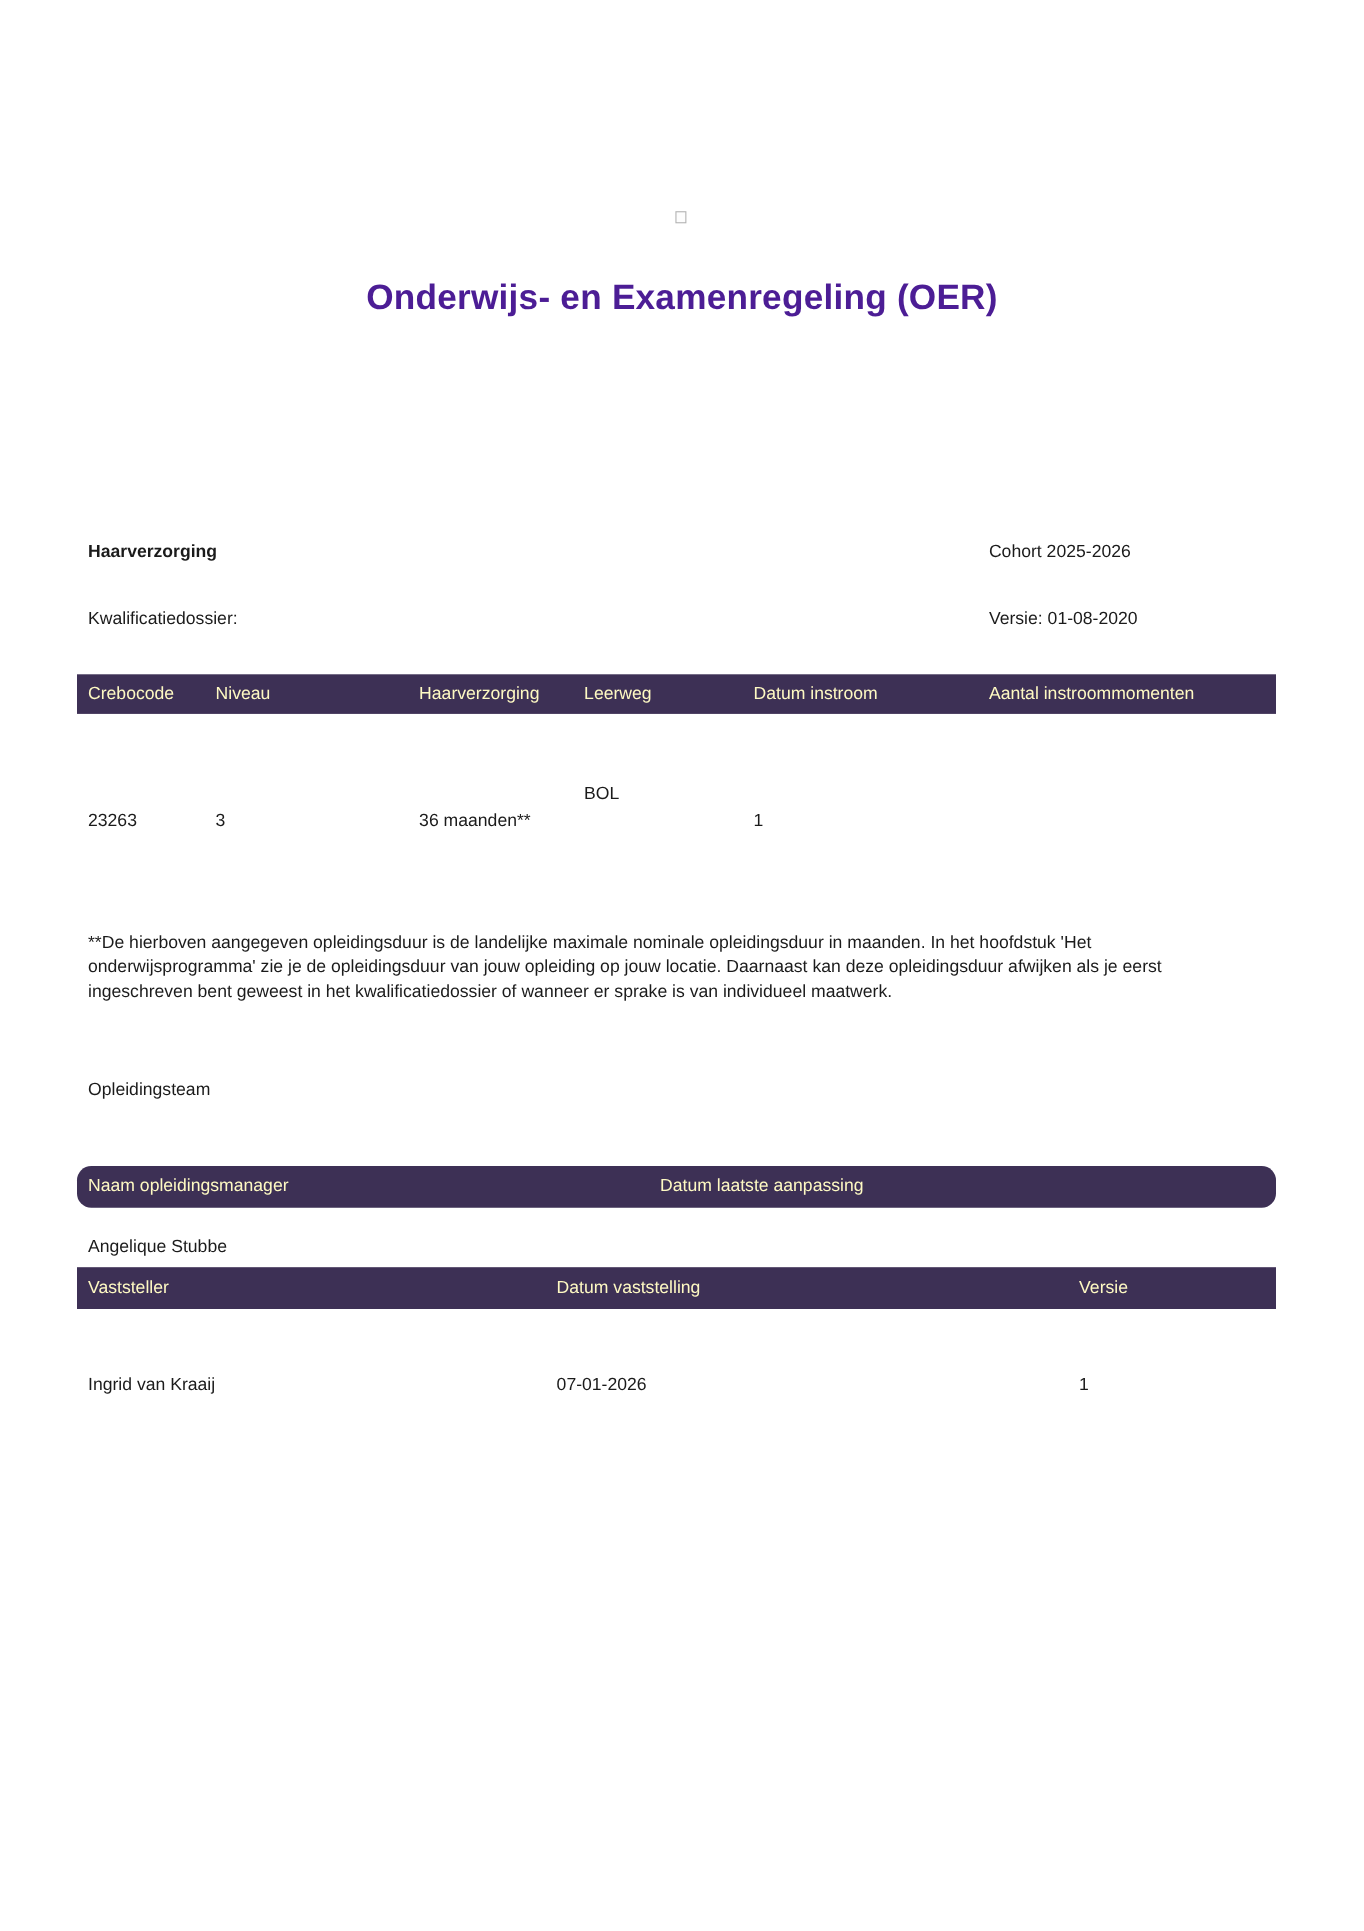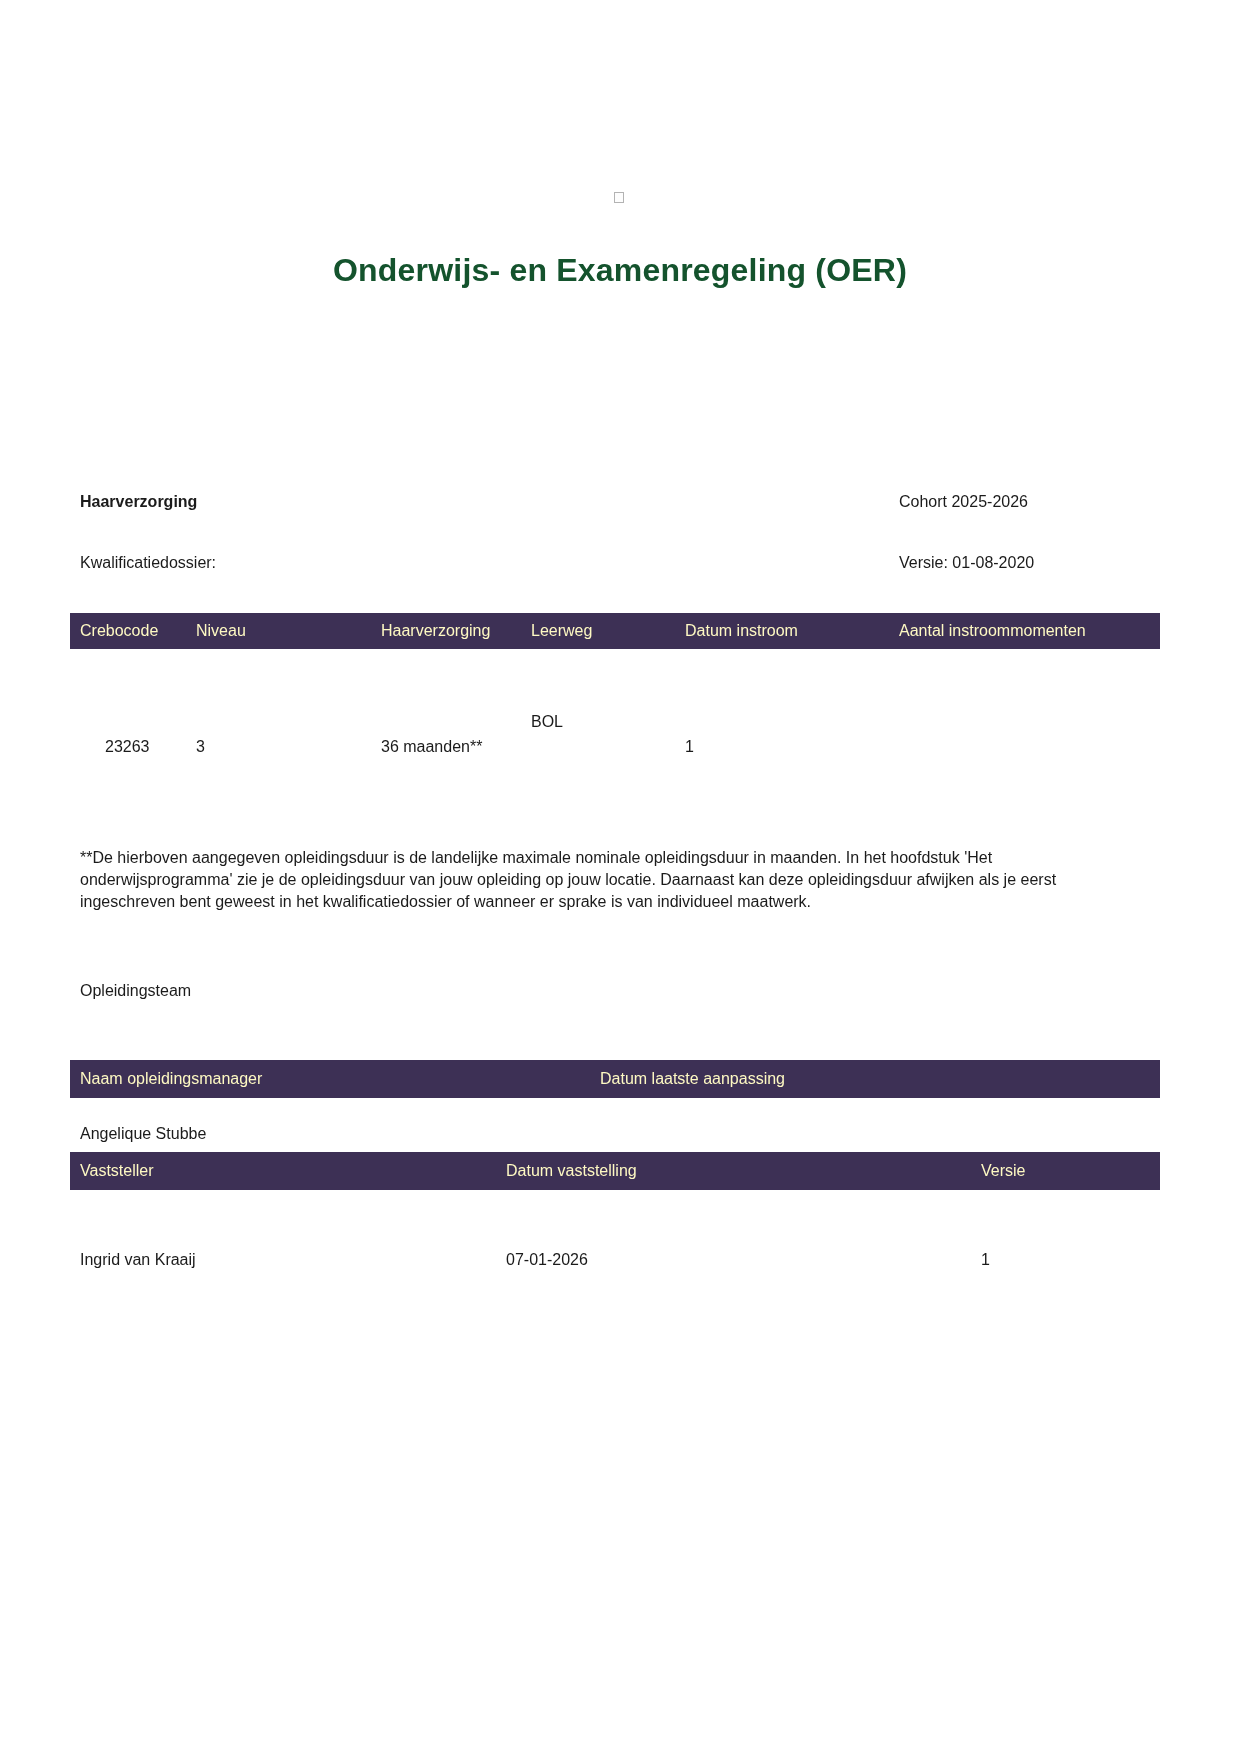--- a/index.html
+++ b/index.html
@@ -23,21 +23,21 @@
     border: 1px solid #b3b3b3;
     background: #fdfdfd;
   }
 
   .doc-title {
     left: 0; top: 252px;
     width: 1240px;
     text-align: center;
     font-size: 32px;
     font-weight: bold;
-    color: #14532d;
+    color: #4c1d95;
     letter-spacing: 0.2px;
   }
 
   .txt {
     font-size: 16px;
     line-height: 20px;
     white-space: nowrap;
   }
   .bold { font-weight: bold; }
 
@@ -48,21 +48,21 @@
     color: #fef9c3;
   }
   .bar .cell {
     position: absolute;
     top: 0;
     font-size: 16px;
     white-space: nowrap;
   }
   .bar-1 { top: 613px; height: 36px; }
   .bar-1 .cell { line-height: 36px; }
-  .bar-2 { top: 1060px; height: 38px; }
+  .bar-2 { top: 1060px; height: 38px; border-radius: 13px; }
   .bar-2 .cell { line-height: 38px; }
   .bar-3 { top: 1152px; height: 38px; }
   .bar-3 .cell { line-height: 38px; }
 
   .note {
     left: 80px; top: 847px;
     width: 1012px;
     font-size: 16px;
     line-height: 22px;
   }
@@ -90,21 +90,21 @@
   <div class="abs bar bar-1">
     <span class="cell" style="left:10px;">Crebocode</span>
     <span class="cell" style="left:126px;">Niveau</span>
     <span class="cell" style="left:311px;">Haarverzorging</span>
     <span class="cell" style="left:461px;">Leerweg</span>
     <span class="cell" style="left:615px;">Datum instroom</span>
     <span class="cell" style="left:829px;">Aantal instroommomenten</span>
   </div>
 
   <div>
-    <span class="abs txt" style="left:80px;  top:737px;margin-left:25px;">23263</span>
+    <span class="abs txt" style="left:80px;  top:737px;">23263</span>
     <span class="abs txt" style="left:196px; top:737px;">3</span>
     <span class="abs txt" style="left:381px; top:737px;">36 maanden**</span>
     <span class="abs txt" style="left:531px; top:712px;">BOL</span>
     <span class="abs txt" style="left:685px; top:737px;">1</span>
   </div>
 
   <div class="abs note">**De hierboven aangegeven opleidingsduur is de landelijke maximale nominale opleidingsduur in maanden. In het hoofdstuk 'Het onderwijsprogramma' zie je de opleidingsduur van jouw opleiding op jouw locatie. Daarnaast kan deze opleidingsduur afwijken als je eerst ingeschreven bent geweest in het kwalificatiedossier of wanneer er sprake is van individueel maatwerk.</div>
 
   <div class="abs team-block">
     <div>Opleidingsteam</div>

